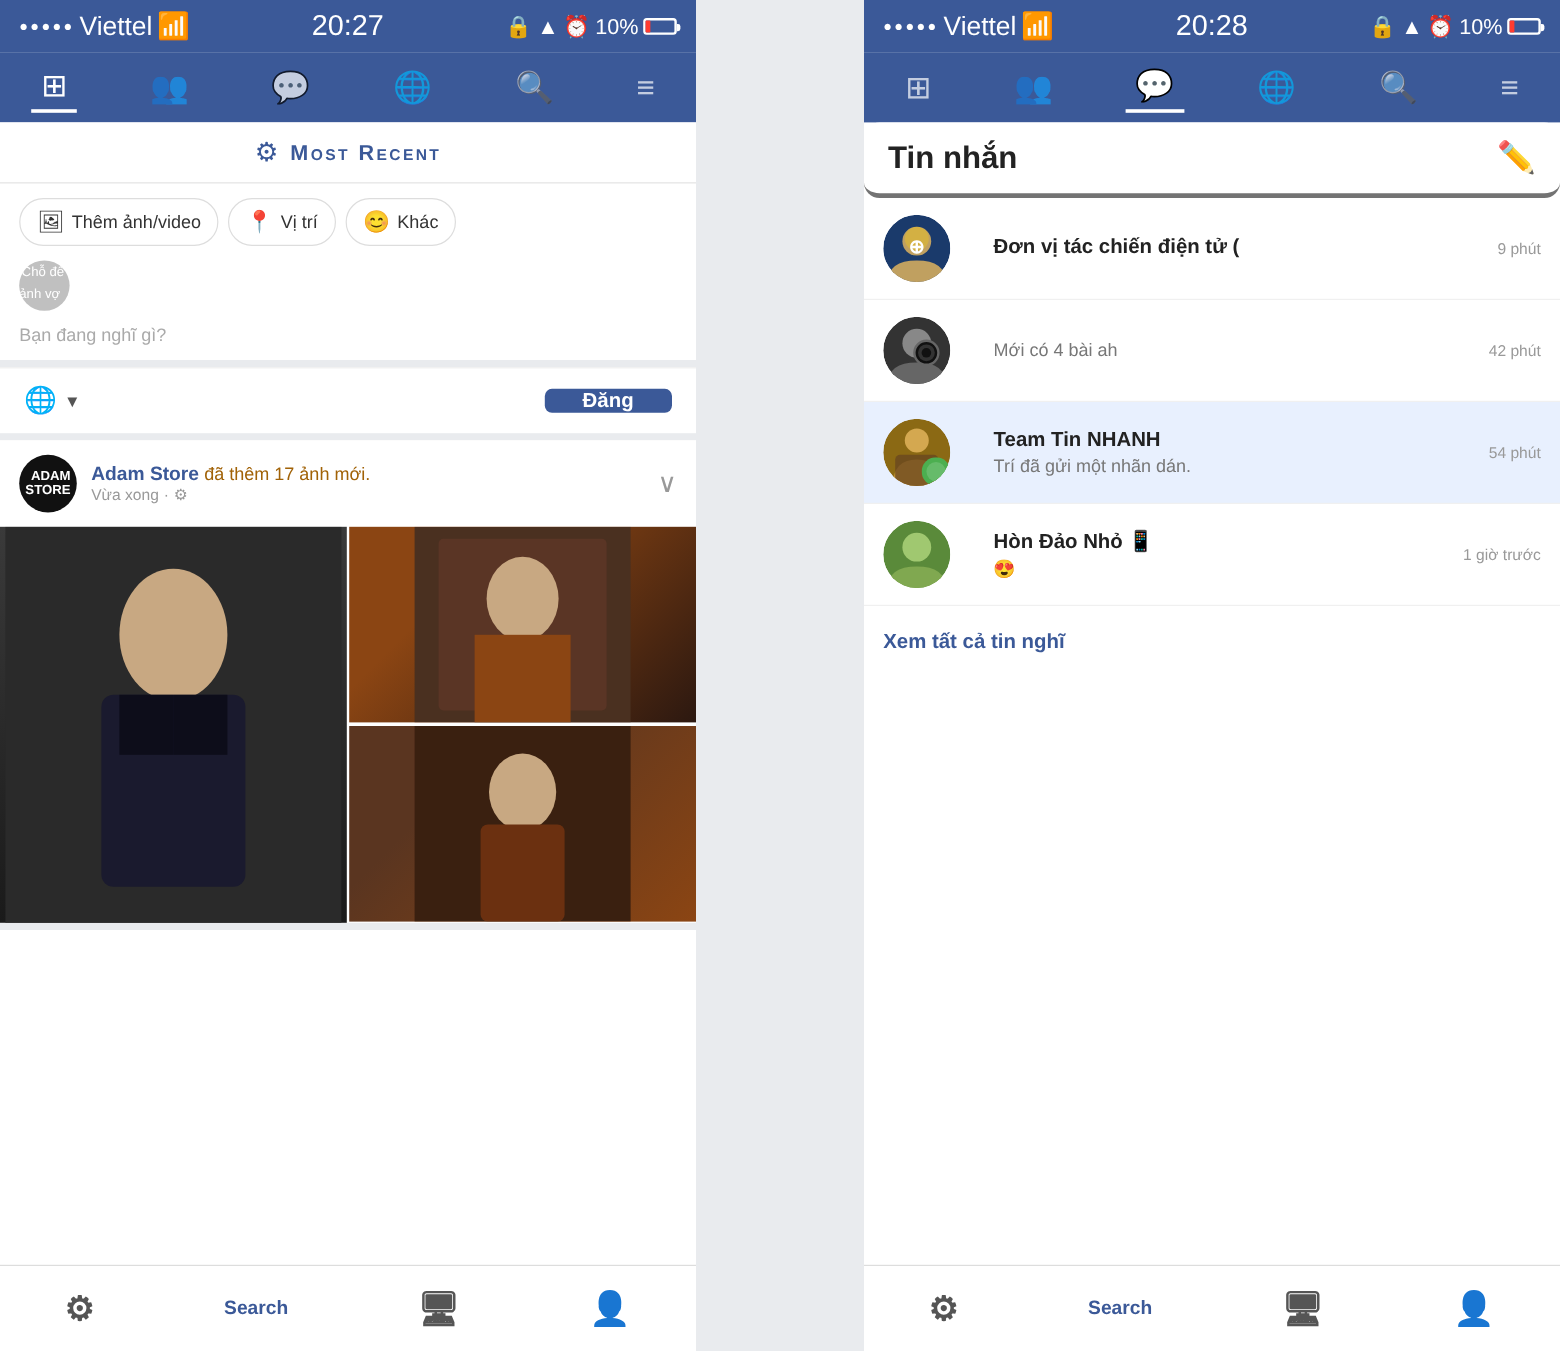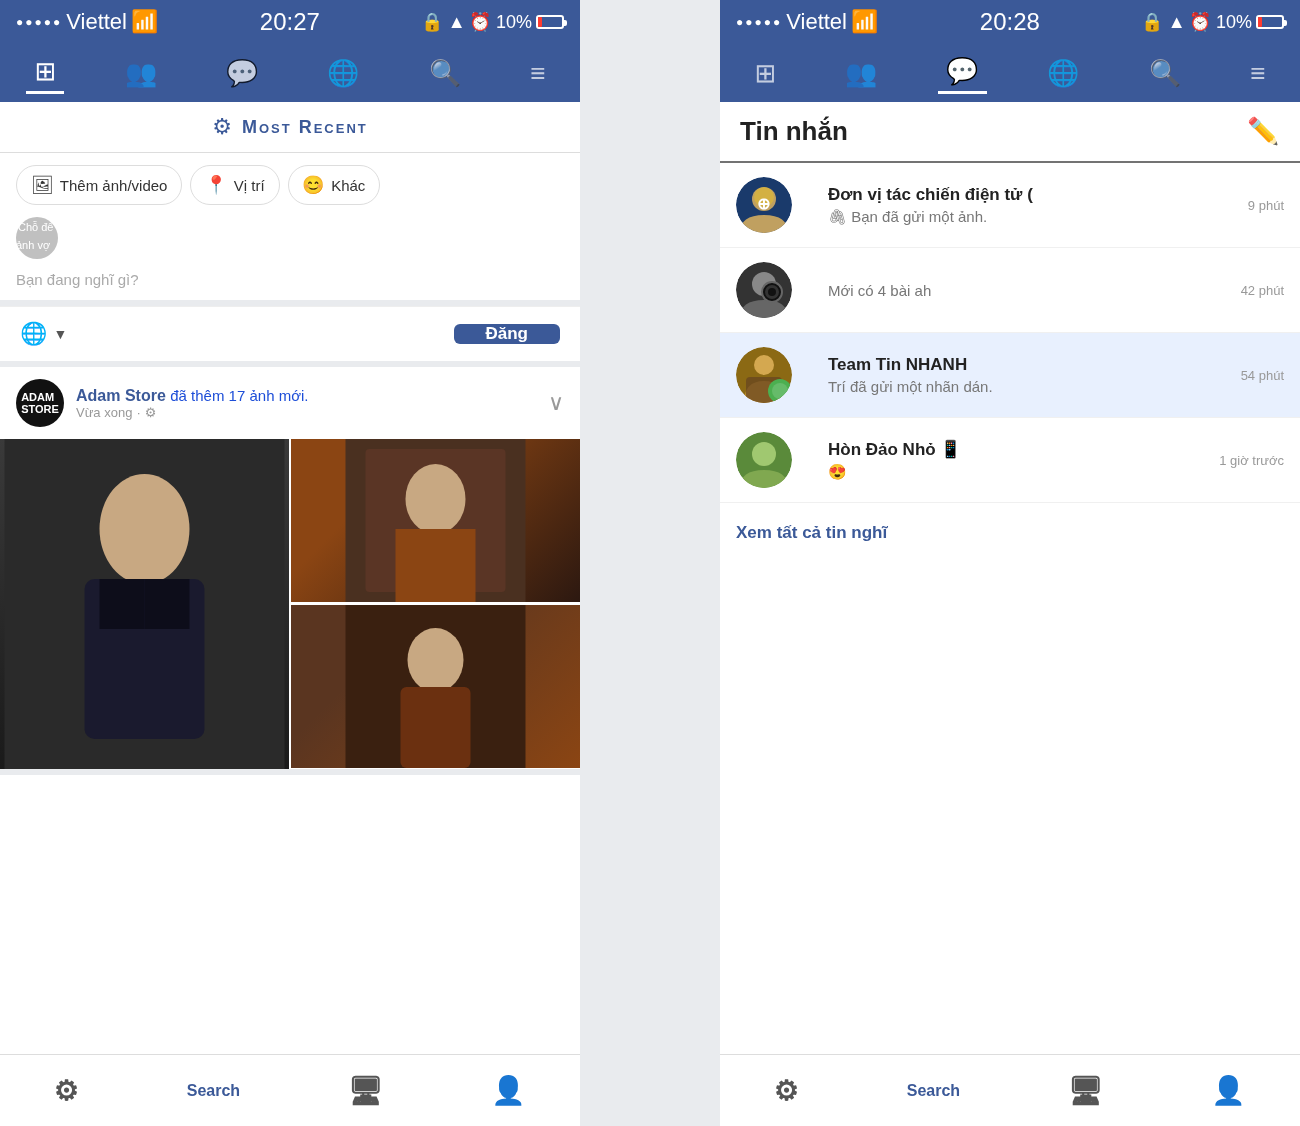--- a/index.html
+++ b/index.html
@@ -201,21 +201,21 @@
       justify-content: center;
       font-size: 22px;
       color: #fff;
       flex-shrink: 0;
       overflow: hidden;
     }
     .adam-logo {
       font-size: 11px;
       font-weight: 900;
       color: #fff;
-      text-align: left;
+      text-align: right;
       line-height: 1.1;
     }
     .post-meta { flex: 1; }
     .post-author {
       color: #3b5998;
       font-size: 16px;
       font-weight: 700;
     }
     .post-time {
       color: #999;
@@ -275,21 +275,22 @@
     .bottom-icon { font-size: 28px; color: #555; }
     .bottom-label { font-size: 16px; color: #3b5998; font-weight: 600; }
 
     
     .messages-header {
       background: #fff;
       display: flex;
       align-items: center;
       justify-content: space-between;
       padding: 14px 20px;
-      border-bottom: 2px solid #737373;
+      border-bottom: 4px solid #737373;
+      border-radius: 13px;
     }
     .messages-title {
       font-size: 26px;
       font-weight: 700;
       color: #222;
     }
     .compose-msg-icon {
       font-size: 26px;
       color: #3b5998;
     }
@@ -417,21 +418,21 @@
   </div>
 
   <div class="feed-post">
     <div class="post-header">
       <div class="post-avatar" style="background:#111;">
         <div class="adam-logo">ADAM<br>STORE</div>
       </div>
       <div class="post-meta">
         <div>
           <span class="post-author">Adam Store</span>
-          <span style="font-size:15px; color:#1d4ed8;"> đã thêm 17 ảnh mới.</span>
+          <span style="font-size:15px; color:#a16207;"> đã thêm 17 ảnh mới.</span>
         </div>
         <div class="post-time">
           <span>Vừa xong</span>
           <span>·</span>
           <span>⚙</span>
         </div>
       </div>
       <span class="post-chevron">∨</span>
     </div>
 
@@ -523,21 +524,20 @@
         <svg width="56" height="56" viewBox="0 0 56 56" xmlns="http://www.w3.org/2000/svg">
           <circle cx="28" cy="28" r="28" fill="#1a3a6b"></circle>
           <circle cx="28" cy="22" r="12" fill="#c0a060"></circle>
           <path d="M4 56 Q4 38 28 38 Q52 38 52 56" fill="#c0a060"></path>
           <circle cx="28" cy="20" r="10" fill="#ffd700" opacity="0.3"></circle>
           <text x="28" y="32" text-anchor="middle" fill="#fff" font-size="16" font-weight="bold">⊕</text>
         </svg>
       </div>
       <div class="msg-content">
         <div class="msg-name">Đơn vị tác chiến điện tử (</div>
-        <div class="msg-preview">🖇 Bạn đã gửi một ảnh.</div>
       </div>
       <span class="msg-time">9 phút</span>
     </div>
 
 
     <div class="msg-item">
       <div class="msg-avatar">
         <svg width="56" height="56" viewBox="0 0 56 56" xmlns="http://www.w3.org/2000/svg">
           <circle cx="28" cy="28" r="28" fill="#333"></circle>
           <circle cx="28" cy="22" r="12" fill="#888"></circle>

